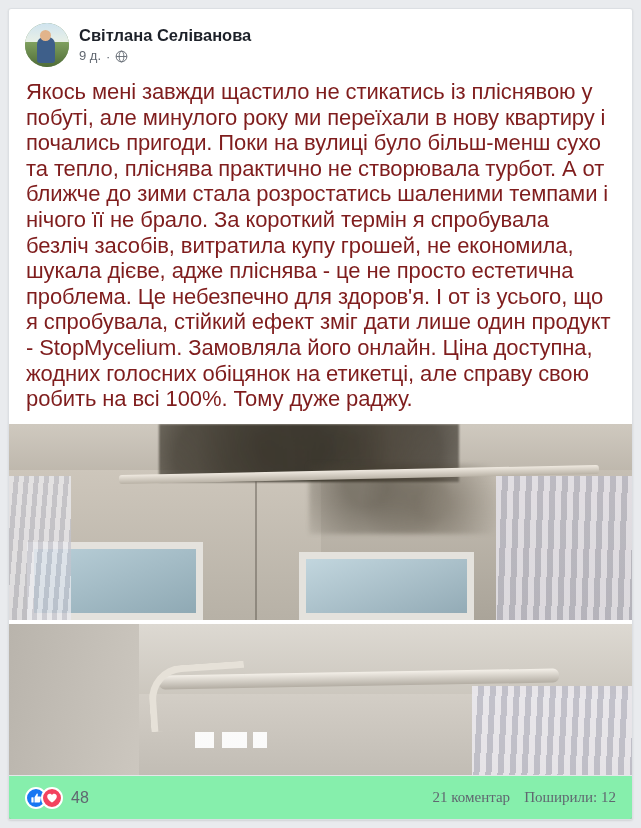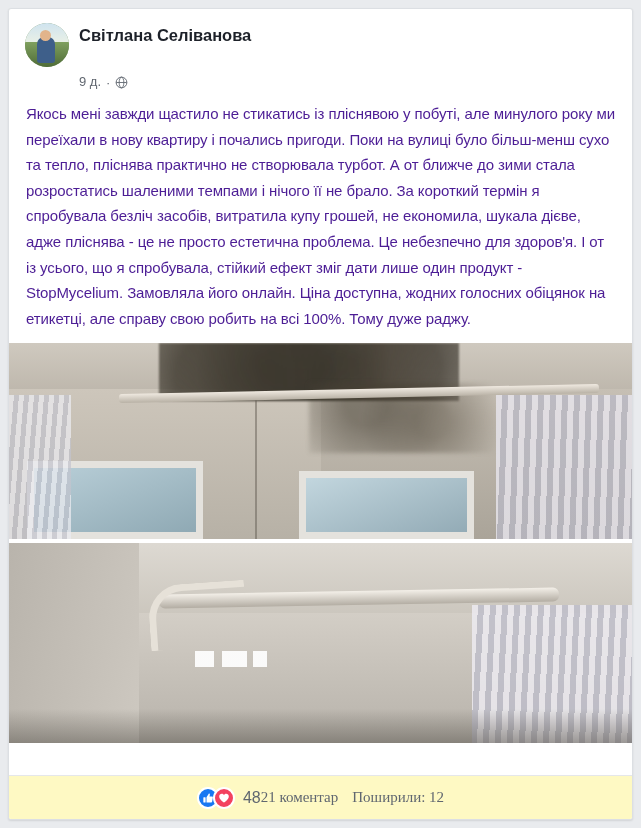--- a/index.html
+++ b/index.html
@@ -67,21 +67,20 @@
     width: 11px;
     height: 11px;
     border-radius: 50%;
     background: #e2b48b;
   }
   .header-text {
     margin-left: 10px;
     padding-top: 2px;
     display: flex;
     flex-direction: column;
-    gap: 26px;
   }
   .author-name {
     font-size: 16.5px;
     font-weight: bold;
     color: #1d2129;
     line-height: 20px;
   }
   .meta-row {
     display: flex;
     align-items: flex-end;
@@ -96,23 +95,23 @@
     font-size: 13px;
     color: #616770;
     line-height: 13px;
   }
   .globe-icon svg {
     display: block;
   }
   
   .post-text {
     padding: 6px 17px 12px 17px;
-    font-size: 15px;
+    font-size: 22px;
     line-height: 25.6px;
-    color: #4c1d95;
+    color: #7f1d1d;
     letter-spacing: -0.1px;
   }
   
   .media {
     width: 100%;
     display: block;
   }
   .photo {
     position: relative;
     width: 100%;
@@ -231,24 +230,24 @@
     background: linear-gradient(rgba(120,116,108,0), rgba(95,91,84,0.55));
   }
   
   .post-footer {
     position: absolute;
     left: 0; right: 0; bottom: 0;
     height: 44px;
     border-top: 1px solid #e5e7ea;
     display: flex;
     align-items: center;
-    justify-content: center;
+    justify-content: space-between;
     padding: 0 16px;
     box-sizing: border-box;
-    background: #fef9c3;
+    background: #86efac;
   }
   .reactions {
     display: flex;
     align-items: center;
   }
   .react-icon {
     width: 22px; height: 22px;
     border-radius: 50%;
     display: inline-flex;
     align-items: center;

